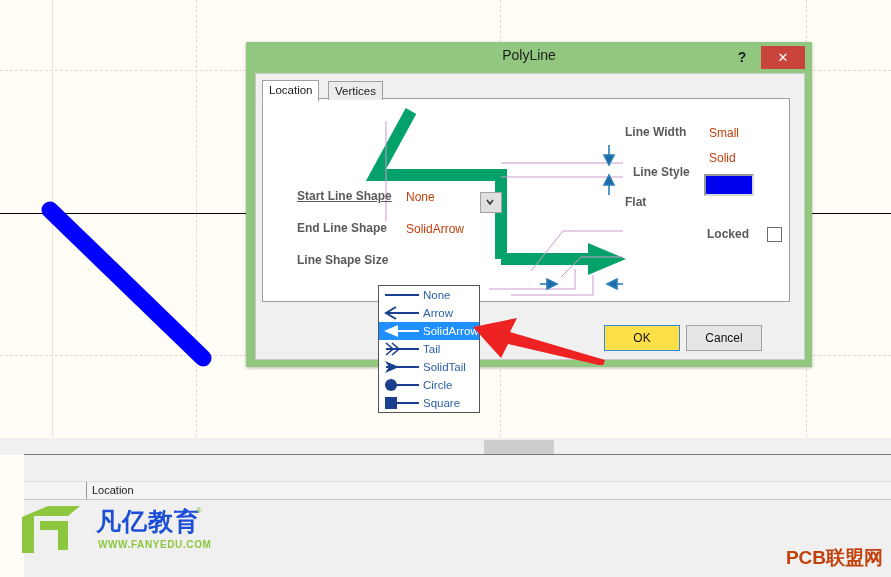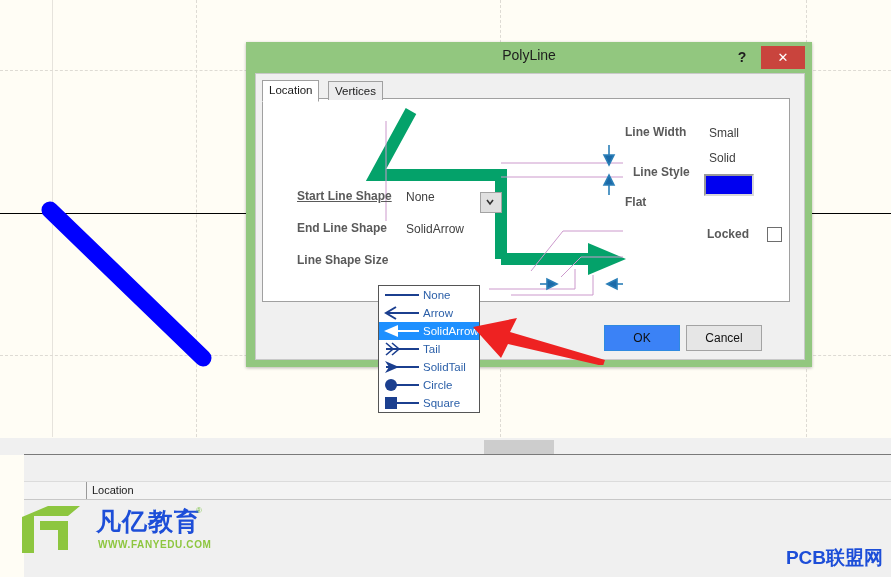--- a/index.html
+++ b/index.html
@@ -48,39 +48,39 @@
   
   #tabs{position:absolute;left:6px;top:6px;height:19px;}
   .tab{position:absolute;top:0;height:19px;font-size:11.5px;color:#1a1a1a;line-height:19px;padding:0 6px;
        border:1px solid #a0a0a0;border-bottom:none;}
   .tab.active{background:#ffffff;z-index:3;height:20px;border-bottom:1px solid #fff;}
   .tab.inactive{background:#ececed;z-index:1;top:1px;height:18px;}
 
   #tabpanel{position:absolute;left:6px;top:24px;width:526px;height:202px;background:#fff;border:1px solid #a0a0a0;overflow:hidden;}
 
   .lbl{position:absolute;font-size:12px;font-weight:bold;color:#5a5a5a;white-space:nowrap;}
-  .val{position:absolute;font-size:12px;color:#404040;white-space:nowrap;}
+  .val{position:absolute;font-size:12px;color:#c2410c;white-space:nowrap;}
 
   #colorswatch{position:absolute;left:441px;top:75px;width:46px;height:18px;background:#0000f0;border:2px solid #9a9a9a;border-right-color:#d8d8d8;border-bottom-color:#d8d8d8;}
   #lockedbox{position:absolute;left:504px;top:128px;width:13px;height:13px;background:#fff;border:1px solid #6e6e6e;}
 
   
   #combo{position:absolute;left:157px;top:96px;}
   #combobtn{position:absolute;left:60px;top:-3px;width:20px;height:19px;background:#e0e0e0;border:1px solid #a3a3a3;}
   #combobtn .chev{position:absolute;left:5px;top:5px;width:8px;height:8px;}
 
   
   #dropdown{position:absolute;left:378px;top:285px;width:100px;background:#fff;border:1px solid #555;z-index:40;}
   .ditem{position:relative;height:18px;line-height:18px;font-size:11.5px;color:#2b5fa8;}
   .ditem.sel{background:#1e90ff;color:#fff;}
   .ditem .dtext{position:absolute;left:44px;top:0;}
   .ditem .dglyph{position:absolute;left:3px;top:0;width:40px;height:18px;}
 
   
-  #okbtn{position:absolute;left:604px;top:325px;width:74px;height:24px;background:#3b82f6;border:1px solid #2f8ae0;
+  #okbtn{position:absolute;left:604px;top:325px;width:74px;height:24px;background:#fde047;border:1px solid #2f8ae0;
          font-size:12px;color:#111;text-align:center;line-height:24px;}
   #cancelbtn{position:absolute;left:686px;top:325px;width:74px;height:24px;background:#e6e6e6;border:1px solid #a3a3a3;
          font-size:12px;color:#111;text-align:center;line-height:24px;}
 
   #redarrow{position:absolute;left:465px;top:310px;width:145px;height:55px;z-index:60;pointer-events:none;}
 </style>
 </head>
 <body>
 
 <div id="canvas">
@@ -117,21 +117,21 @@
     <path d="M4 14 L30 3 L62 3 L50 13 L16 13 L16 50 L4 50 Z" fill="#8dc63f"></path>
     <path d="M22 18 L50 18 L50 47 L40 47 L40 27 L22 27 Z" fill="#8dc63f"></path>
     <rect x="41" y="31" width="9" height="2.6" fill="#8dc63f"></rect>
     <rect x="41" y="35" width="9" height="2.6" fill="#8dc63f"></rect>
   </svg>
   <div class="logotext">凡亿教育</div>
   <div class="logoreg">®</div>
   <div class="logourl">WWW.FANYEDU.COM</div>
 </div>
 
-<div id="pcbmark" style="color: #1d4ed8;">PCB联盟网</div>
+<div id="pcbmark" style="color: #c2410c;">PCB联盟网</div>
 
 <div id="dialog" style="background: rgb(146, 199, 127);">
   <div id="titlebar">
     <div id="dlgtitle">PolyLine</div>
     <div id="helpbtn">?</div>
     <div id="closebtn" style="background: rgb(201, 68, 61);">✕</div>
   </div>
 
   <div id="dlgbody">
     <div id="tabs">

